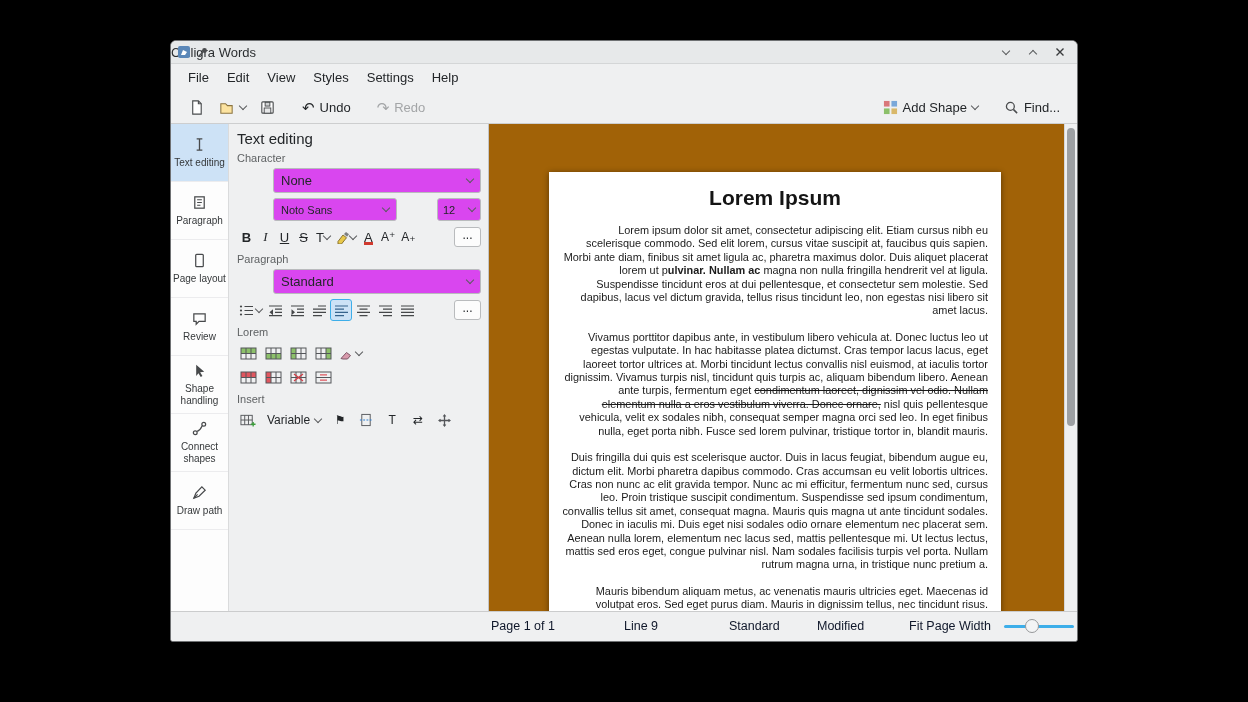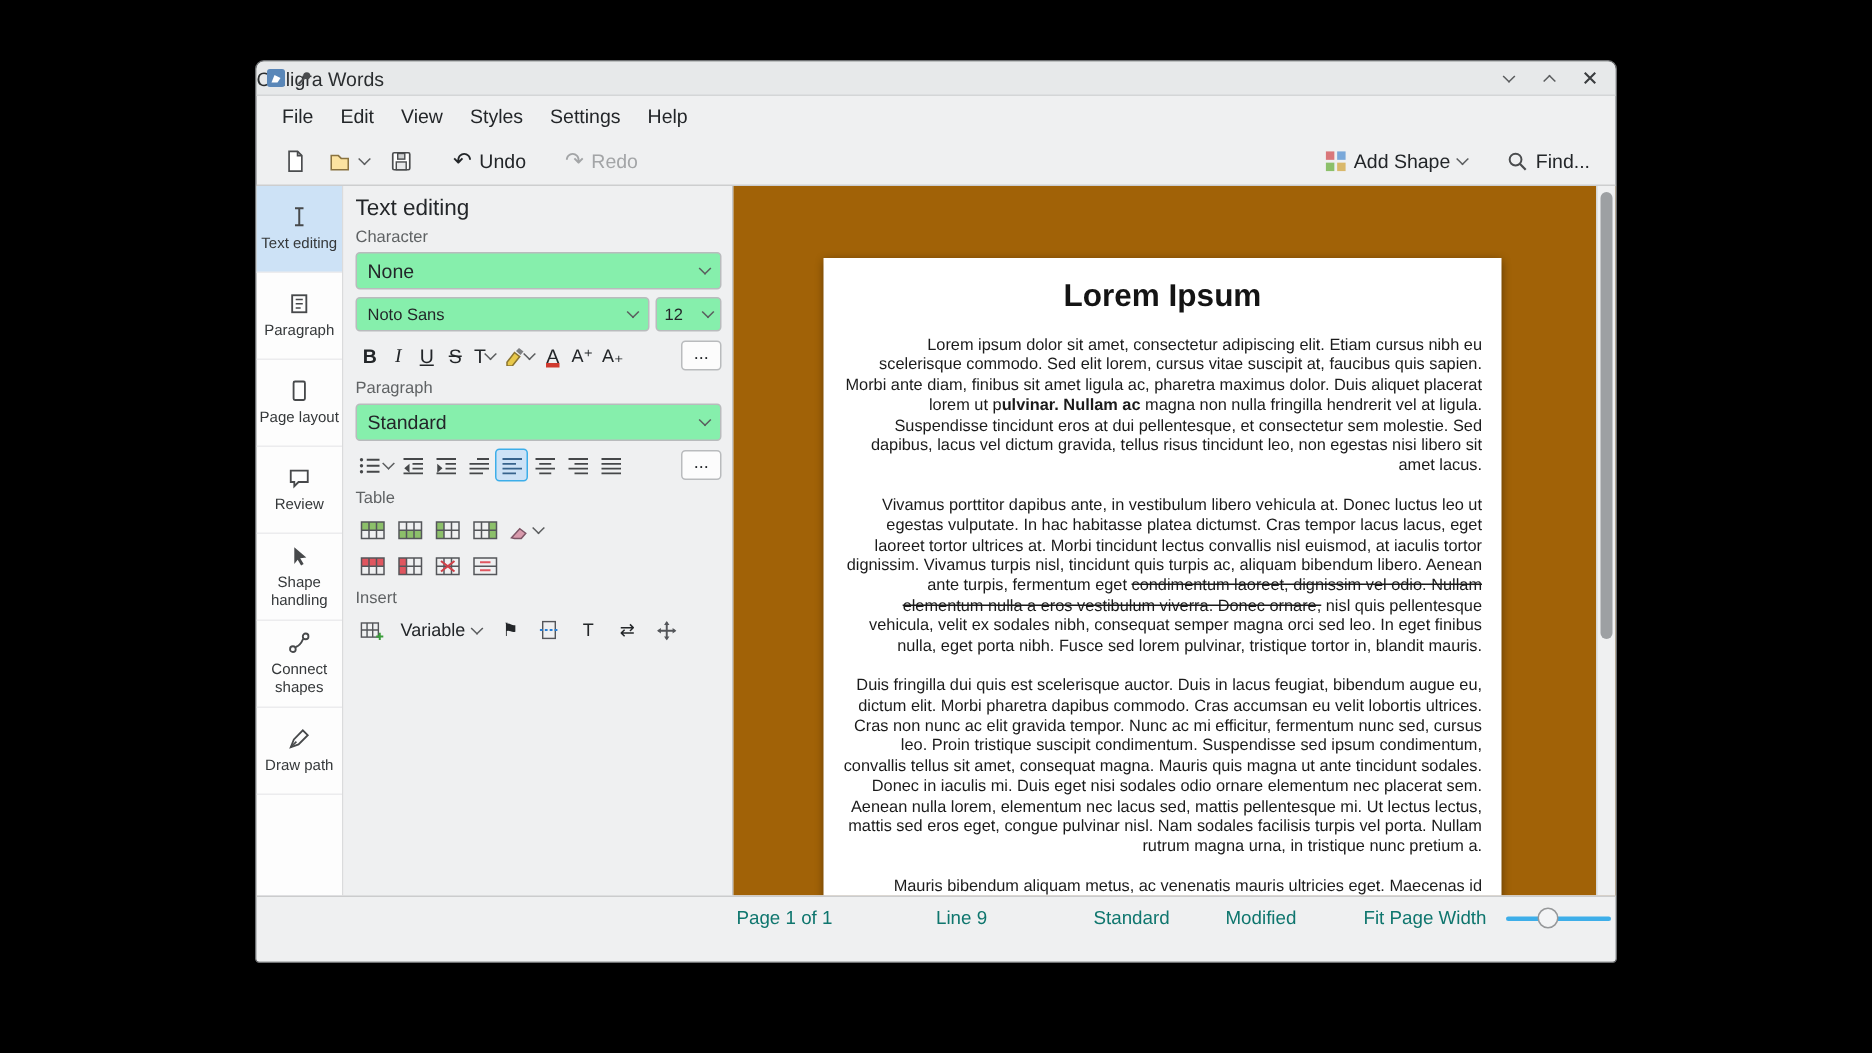--- a/index.html
+++ b/index.html
@@ -36,22 +36,22 @@
     display:flex;flex-direction:column;}
   .tab{min-height:58px;display:flex;flex-direction:column;align-items:center;justify-content:center;
     gap:4px;padding:4px 2px;border-bottom:1px solid #ececee;font-size:10px;color:#35383a;text-align:center;}
   .tab.active{background:#cde2f6;}
   .tab-label{line-height:1.18;}
   
   .panel{width:260px;flex:0 0 auto;background:#eff0f1;border-right:1px solid #c4c5c6;
     padding:6px 7px 0 8px;overflow:hidden;}
   .panel-title{font-size:15px;margin:0 0 4px;color:#232629;}
   .sec-label{font-size:11px;color:#5f6264;margin:5px 0 4px;}
-  .combo{display:flex;align-items:center;background:#86efac;border:1px solid #b9bbbd;border-radius:3px;
-    height:25px;padding:0 7px;margin-bottom:5px;}
+  .combo{display:flex;align-items:center;background:#d946ef;border:1px solid #b9bbbd;border-radius:3px;
+    height:25px;padding:0 7px;margin-bottom:5px;margin-left:36px;}
   .combo-text{flex:1;font-size:13px;white-space:nowrap;overflow:hidden;}
   .combo .chev{margin-left:6px;flex:0 0 auto;}
   .font-row{display:flex;gap:4px;margin-bottom:5px;}
   .font-row .combo{margin-bottom:0;height:23px;}
   .font-name{flex:1;}
   .font-name .combo-text{font-size:11px;}
   .size-combo{width:44px;padding:0 5px;}
   .size-combo .combo-text{font-size:11px;}
   .btn-row{display:flex;align-items:center;margin-bottom:3px;}
   .fmt-btn{position:relative;height:22px;min-width:19px;padding:0 2px;display:flex;align-items:center;
@@ -76,22 +76,22 @@
   .canvas{flex:1;position:relative;background:#a16207;overflow:hidden;min-width:0;}
   .page{position:absolute;left:60px;top:48px;width:452px;height:1400px;background:#fff;
     box-shadow:0 1px 6px rgba(0,0,0,.45);padding:8px 13px;}
   .doc-title{font-size:21px;font-weight:bold;text-align:center;margin:6px 0 14px;color:#141414;}
   .doc-para{font-size:10.9px;line-height:13.4px;color:#1b1b1b;margin:0 0 13px;text-align:right;}
   .seg-bold{font-weight:bold;}
   .seg-strike{text-decoration:line-through;}
   .scrollbar{position:absolute;right:0;top:0;bottom:0;width:13px;background:#eff0f1;border-left:1px solid #d6d7d8;}
   .scroll-thumb{position:absolute;left:2px;top:4px;width:8px;height:298px;background:#9da0a3;border-radius:4px;}
   
-  .statusbar{height:44px;flex:0 0 auto;border-top:1px solid #cbcccd;background:#eff0f1;
-    position:relative;font-size:12.5px;color:#0f766e;}
+  .statusbar{height:30px;flex:0 0 auto;border-top:1px solid #cbcccd;background:#eff0f1;
+    position:relative;font-size:12.5px;color:#0f172a;}
   .sb-item{position:absolute;top:0;line-height:28px;white-space:nowrap;}
   .zoom{position:absolute;left:833px;top:0;width:70px;height:28px;}
   .z-track{position:absolute;left:0;right:0;top:13px;height:3px;background:var(--accent,#3daee9);border-radius:1.5px;}
   .z-handle{position:absolute;left:21px;top:7px;width:14px;height:14px;border-radius:50%;
     background:#f3f4f5;border:1px solid #96989a;}
   svg{display:block;}
 </style>
 </head>
 <body>
 
@@ -345,21 +345,21 @@
               </svg>
           </span>
           <span class="icon-btn">
             <svg width="15" height="13" viewBox="0 0 15 13">
                 <path d="M1 2h13M1 5.2h13M1 8.4h13M1 11.6h13" stroke="#454749" stroke-width="1.2"></path>
               </svg>
           </span>
           <span class="more-btn">...</span>
         </div>
 
-        <div class="sec-label">Table</div>
+        <div class="sec-label">Lorem</div>
         <div class="tbl-row">
           <span class="icon-btn">
             <svg width="17" height="13" viewBox="0 0 17 13">
                 <rect x="1" y="1" width="15" height="5.5" fill="#8cc06a"></rect>
                 <rect x="1" y="1" width="15" height="11" fill="none" stroke="#54565a" stroke-width="1"></rect>
                 <path d="M6 1v11M11 1v11M1 6.5h15" stroke="#54565a" stroke-width="1"></path>
               </svg>
           </span>
           <span class="icon-btn">
             <svg width="17" height="13" viewBox="0 0 17 13">

